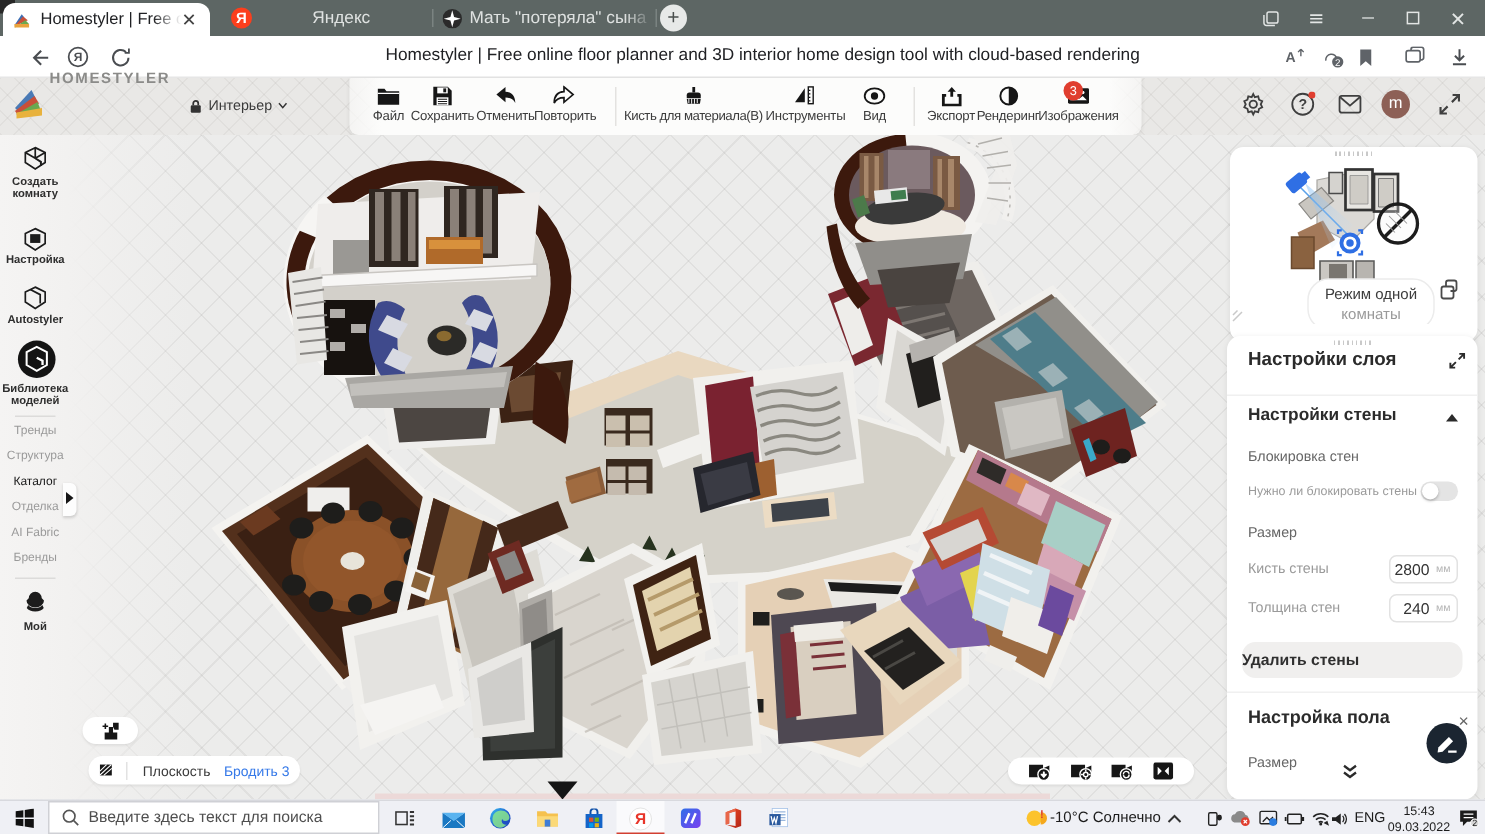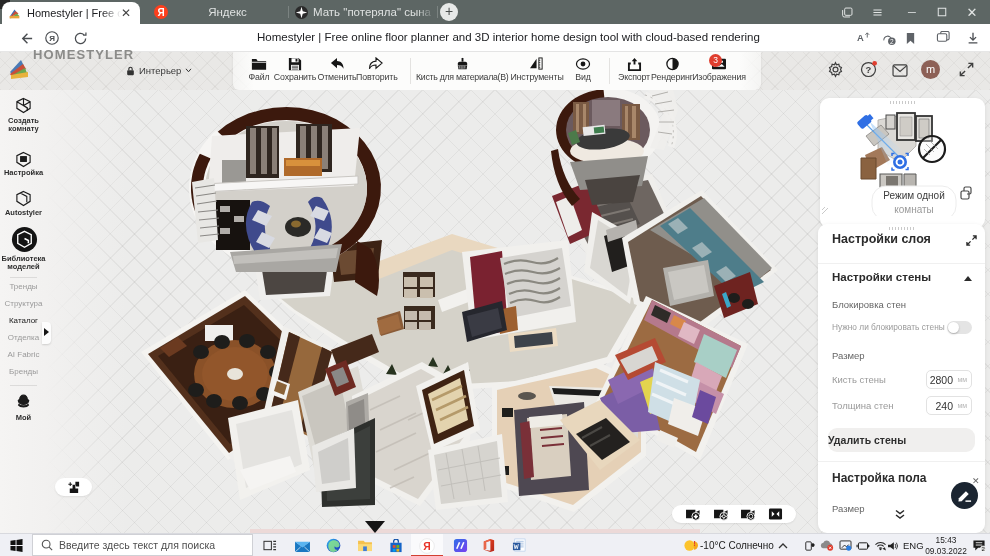--- a/index.html
+++ b/index.html
@@ -27,21 +27,21 @@
 #pagetitle{position:absolute;left:257px;top:7px;font-size:11.5px;color:#202124;white-space:nowrap;}
 
 
 #toolbar{position:absolute;left:0;top:52px;width:990px;height:38px;background-color:#e9e8e6;
  background-image:repeating-linear-gradient(45deg,rgba(140,135,130,.09) 0 1px,transparent 1px 11px),repeating-linear-gradient(-45deg,rgba(140,135,130,.09) 0 1px,transparent 1px 11px);}
 #menuwhite{position:absolute;left:233px;top:0px;width:528px;height:38px;border-radius:0 0 6px 6px;background:linear-gradient(90deg,rgba(252,252,251,.6),#fcfcfb 4%,#fcfcfb 96%,rgba(252,252,251,.6));box-shadow:0 1px 3px rgba(0,0,0,.07);}
 .mitem{position:absolute;top:5px;text-align:center;color:#3c3c3c;font-size:8.8px;letter-spacing:-.15px;white-space:nowrap;}
 .mitem svg{display:block;margin:0 auto 1px;}
 .mdiv{position:absolute;top:6px;width:1px;height:26px;background:#e3e2e0;}
 #hslogo{position:absolute;left:9px;top:58px;width:20px;height:22px;}
-#hsname{position:absolute;left:33px;top:47px;font-size:13px;font-weight:bold;color:#8b8b89;letter-spacing:1.1px;}
+#hsname{position:absolute;left:33px;top:47px;font-size:10px;font-weight:bold;color:#8b8b89;letter-spacing:1.1px;}
 #interer{position:absolute;left:126px;top:65px;font-size:9.5px;color:#3a3a3a;display:flex;align-items:center;gap:4px;}
 .ricon{position:absolute;top:9px;width:18px;height:18px;color:#3f3f3f;}
 
 
 #canvas{position:absolute;left:0;top:90px;width:990px;height:443px;background-color:#ececeb;
  background-image:repeating-linear-gradient(45deg,rgba(130,128,126,.11) 0 1px,transparent 1px 17px),repeating-linear-gradient(-45deg,rgba(130,128,126,.11) 0 1px,transparent 1px 17px);overflow:hidden;}
 
 
 #sidebar{position:absolute;left:0;top:0;width:130px;height:443px;background:linear-gradient(90deg,#f5f4f3 0px,#f2f1f0 45px,rgba(242,241,240,.55) 75px,rgba(242,241,240,0) 128px);}
 .sbitem{position:absolute;left:0;width:47px;text-align:center;color:#2e2e2e;font-size:7.5px;font-weight:bold;line-height:8px;}
@@ -608,20 +608,29 @@
     </div>
   <div style="position:absolute;left:972px;top:386px;color:#666;font-size:9px;">✕</div>
 
   <div class="pill" id="pill1">
       <svg width="15" height="14" viewBox="0 0 16 15">
         <path d="M4 14 V9 h3 V5 h3 v4 h3 v5 Z" fill="#161616"></path>
         <path d="M10 5 V2 h4 v5 h-3" fill="#161616"></path>
         <path d="M2.5 4.5 h4 M4.5 2.5 v4" stroke="#161616" stroke-width="1.1"></path>
       </svg>
     </div>
+  <div class="pill" id="pill2">
+    <svg width="14" height="13" viewBox="0 0 15 14">
+        <rect x="1" y="1" width="12.5" height="11.5" fill="#161616"></rect>
+        <path d="M1 12 L13 1 M1 8 L8 1 M5 12.5 L13.5 5" stroke="#fff" stroke-width="1.1"></path>
+      </svg>
+    <div style="width:1px;height:12px;background:#e2e2e2;margin-left:9px;"></div>
+    <span class="t1">Плоскость</span>
+      <span class="t2">Бродить 3</span>
+  </div>
   <div class="pill" id="cambar">
     <svg width="17" height="14" viewBox="0 0 18 15">
         <path d="M1 3 h10 v9 H1 Z M11 5.5 L15.5 3.5 v8 L11 9.5" fill="#161616"></path>
         <circle cx="11.5" cy="10" r="4.2" fill="#161616" stroke="#fff" stroke-width="1"></circle>
         <path d="M11.5 7.8 v4.4 M9.3 10 h4.4" stroke="#fff" stroke-width="1.2"></path>
         <path d="M11.5 8.2 L11.5 11.8 M10 10.3 L11.5 11.8 L13 10.3" stroke="#fff" stroke-width="1.1" fill="none"></path>
       </svg>
     <svg width="17" height="14" viewBox="0 0 18 15">
         <path d="M1 3 h10 v9 H1 Z M11 5.5 L15.5 3.5 v8 L11 9.5" fill="#161616"></path>
         <circle cx="11.5" cy="10" r="4.2" fill="#161616" stroke="#fff" stroke-width="1"></circle>

